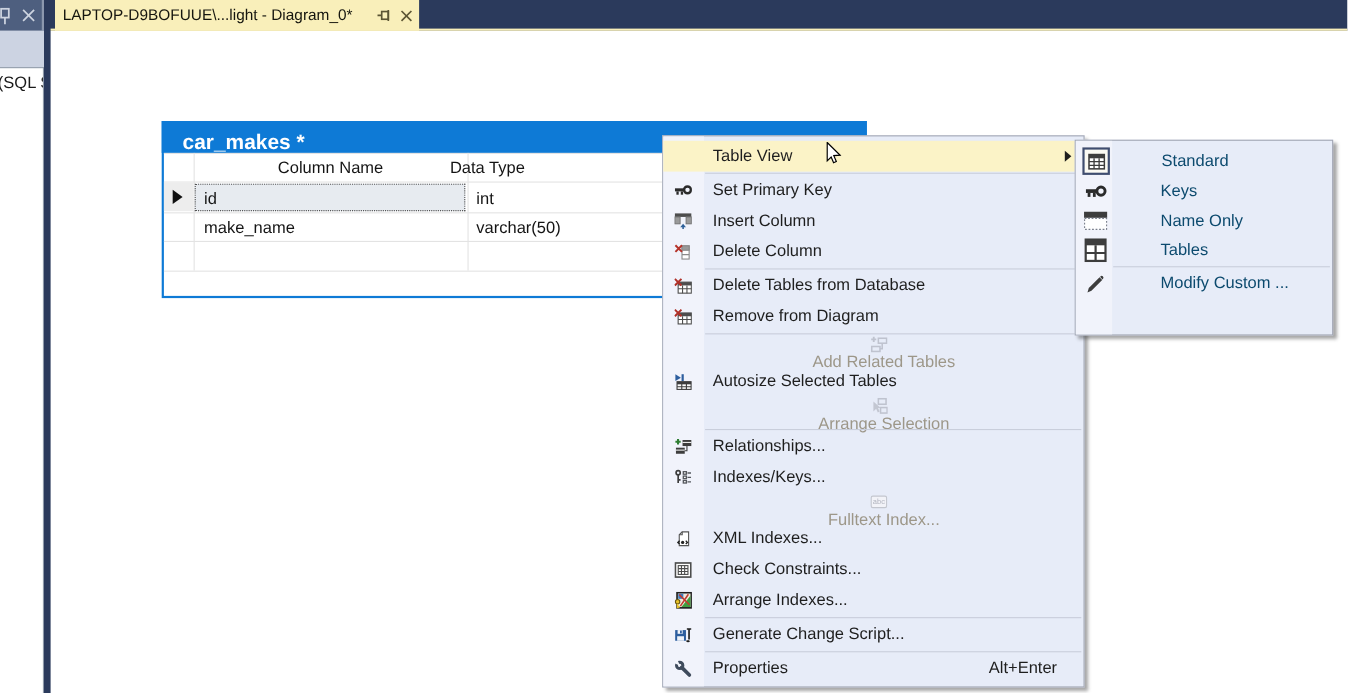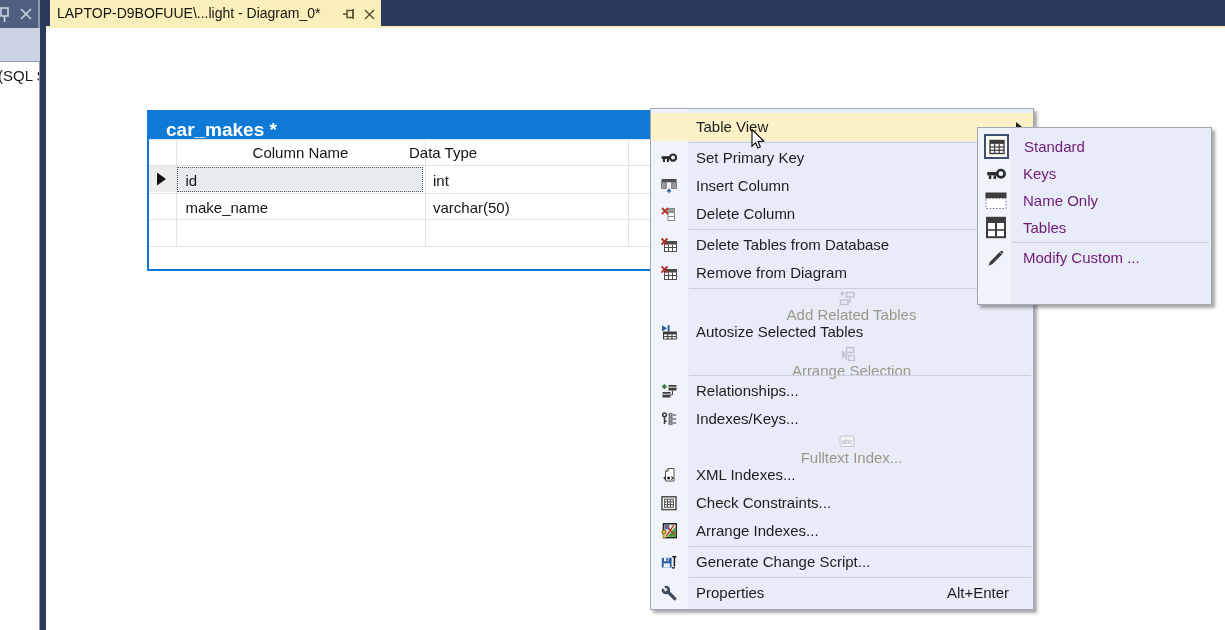--- a/index.html
+++ b/index.html
@@ -25,35 +25,35 @@
   
   #tbl { position:absolute; left:147px; top:110px; width:641px; height:161px; background:#fff; border:2px solid #0e7ad6; }
   #tbl .hd { position:absolute; left:-2px; top:-2px; right:-2px; height:29px; background:#0e7ad6; color:#fff; font-weight:bold; font-size:19px; line-height:normal; padding-top:9px; padding-left:19px; }
   .gline-h { position:absolute; background:#e3e3e3; height:1px; }
   .gline-v { position:absolute; background:#e3e3e3; width:1px; }
   .gtxt { position:absolute; font-size:15px; color:#141414; }
 
   
   .menu { position:absolute; background:#e7ecf8; border:1px solid #a3a8b5; box-shadow:3px 3px 3px rgba(60,60,60,0.45); }
   .menu .gutter { position:absolute; left:0; top:0; bottom:0; background:#f1f3fb; }
-  #cmenu { left:602px; top:108px; width:384px; height:502px; padding-top:3.5px;margin-left:48px; }
+  #cmenu { left:602px; top:123px; width:384px; height:502px; padding-top:3.5px; }
   #cmenu .gutter { width:37px; }
   .mi { position:relative; height:28px; display:flex; align-items:center; font-size:15px; color:#1e1e1e; }
   .mi .ic { width:16px; height:16px; margin-left:10px; flex:none; }
   .mi .lb { margin-left:19px; white-space:nowrap; }
   .mi.dis { color:#9d9789;flex-direction:column; }
   .mi.hl { background:#fbf3c7; }
   .msep { height:1px; background:#c9cedb; margin:1px 2px 1px 38px; position:relative; }
   .mi .arrow { position:absolute; right:11px; top:9px; width:0; height:0; border-left:6px solid #1e1e1e; border-top:5px solid transparent; border-bottom:5px solid transparent; }
   .mi .accel { position:absolute; right:24px; }
 
   
   #smenu { left:977px; top:127px; width:235px; height:178px; padding-top:5px; }
   #smenu .gutter { width:33px; }
-  .si { position:relative; height:27px; display:flex; align-items:center; font-size:15px; color:#701a75; }
+  .si { position:relative; height:27px; display:flex; align-items:center; font-size:15px; color:#0c4a6e;gap:32px; }
   .si .ic { width:24px; height:24px; margin-left:6px; flex:none; display:flex; align-items:center; justify-content:center; }
   .si .ic.selbox { border:2px solid #3f4d70; background:#fbfaf3; box-sizing:border-box; width:25px; height:25px; margin-left:6px; }
   .si .lb { margin-left:15px; white-space:nowrap; }
   #smenu .msep { margin-left:34px; }
 
   #cursor { position:absolute; left:751px; top:128.5px; }
 </style>
 </head>
 <body>
 <div id="root">

